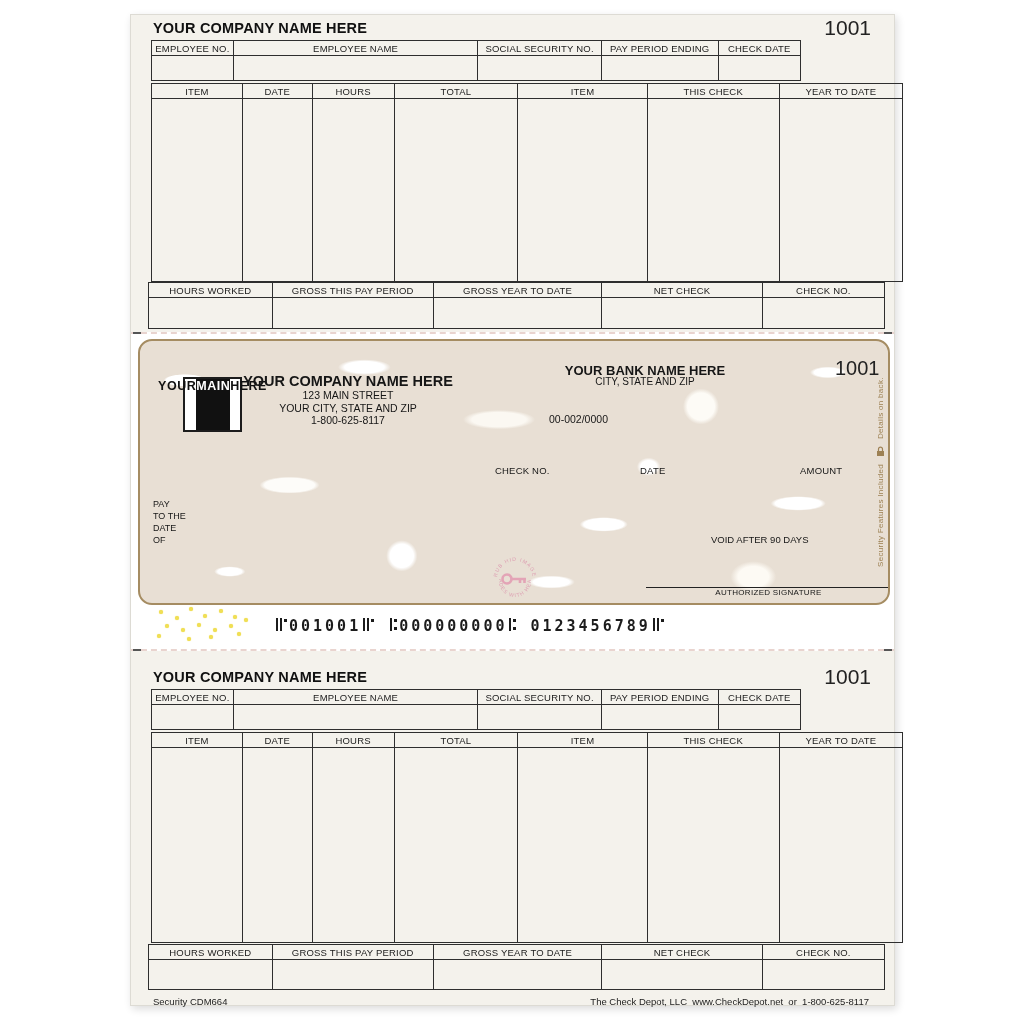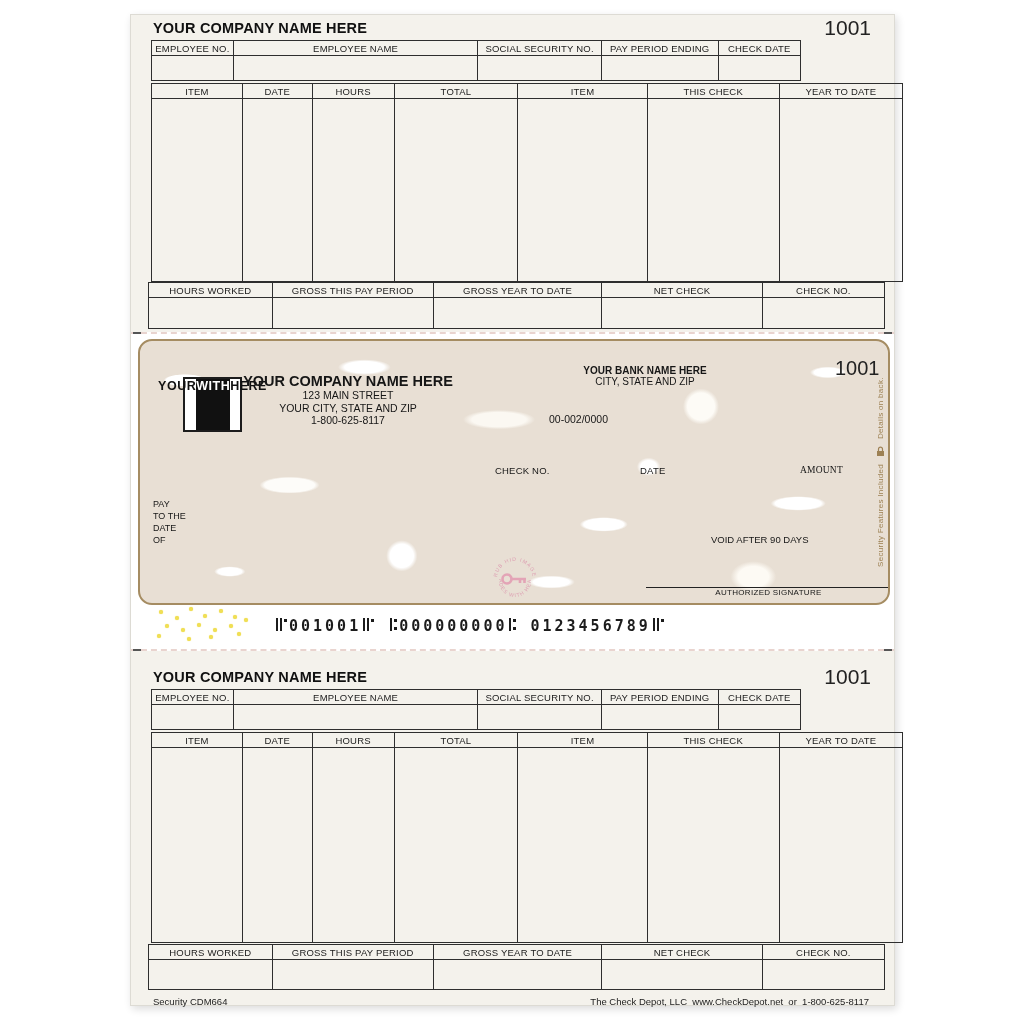--- a/index.html
+++ b/index.html
@@ -44,21 +44,21 @@
   .check-banner{position:absolute;left:0;right:0;top:0;height:13px;background:#ae9368;
         color:#fff;font-size:8px;font-weight:bold;text-align:center;line-height:13px;letter-spacing:.5px;}
   .logo-box{position:absolute;left:43px;top:36px;width:55px;height:51px;background:#fff;
         border:2px solid #1c1c1c;display:flex;justify-content:center;text-align:center;}
   .logo-box span{font-weight:bold;font-size:12.5px;line-height:15px;color:#111;letter-spacing:.5px;}
   .logo-box .inv{background:#111;color:#fff;}
   .co-block{position:absolute;left:88px;top:32px;width:240px;text-align:center;color:#161616;}
   .co-name{font-weight:bold;font-size:14.5px;line-height:16px;}
   .co-line{font-size:10.5px;line-height:12.5px;}
   .bank-block{position:absolute;left:385px;top:24px;width:240px;text-align:center;color:#161616;}
-  .bank-name{font-weight:bold;font-size:10px;line-height:11px;}
+  .bank-name{font-weight:bold;font-size:13px;line-height:11px;}
   .bank-line{font-size:10px;line-height:11px;}
   .check-num{position:absolute;left:695px;top:16px;font-size:20px;color:#222;}
   .fraction{position:absolute;left:409px;top:72px;font-size:10.5px;color:#161616;}
   .flabel{position:absolute;font-size:9.5px;color:#161616;letter-spacing:.2px;}
   .payee{position:absolute;left:13px;top:157px;font-size:9px;line-height:12px;color:#161616;}
   .voidtxt{position:absolute;left:571px;top:193px;font-size:9.5px;color:#161616;}
   .sigwrap{position:absolute;left:506px;top:246px;width:245px;border-top:1.5px solid #222;text-align:center;}
   .siglabel{font-size:8px;color:#161616;letter-spacing:.3px;}
   .seal{position:absolute;left:350px;top:213px;}
   .sec-strip{position:absolute;right:3px;top:20px;bottom:20px;writing-mode:vertical-rl;transform:rotate(180deg);
@@ -180,42 +180,42 @@
     <div class="band">
       <span class="tick" style="left:2px;top:-2px;"></span>
       <span class="tick" style="right:2px;top:-2px;"></span>
       <span class="tick" style="left:2px;bottom:-2px;"></span>
       <span class="tick" style="right:2px;bottom:-2px;"></span>
 
       <div class="check">
 
         <div class="logo-box">
           <span>YOUR</span>
-          <span class="inv">WITH</span>
+          <span class="inv">MAIN</span>
           <span>HERE</span>
         </div>
 
         <div class="co-block">
           <div class="co-name">YOUR COMPANY NAME HERE</div>
           <div class="co-line">123 MAIN STREET</div>
           <div class="co-line">YOUR CITY, STATE AND ZIP</div>
           <div class="co-line">1-800-625-8117</div>
         </div>
 
         <div class="bank-block">
           <div class="bank-name">YOUR BANK NAME HERE</div>
           <div class="bank-line">CITY, STATE AND ZIP</div>
         </div>
 
         <div class="check-num">1001</div>
         <div class="fraction">00-002/0000</div>
 
         <div class="flabel" style="left:355px;top:124px;">CHECK NO.</div>
         <div class="flabel" style="left:500px;top:124px;">DATE</div>
-        <div class="flabel" style="left:660px;top:124px;font-family:Liberation Serif, serif;">AMOUNT</div>
+        <div class="flabel" style="left:660px;top:124px;">AMOUNT</div>
 
         <div class="payee">
           <div>PAY</div>
           <div>TO THE</div>
           <div>DATE</div>
           <div>OF</div>
         </div>
 
         <div class="voidtxt">VOID AFTER 90 DAYS</div>
 

